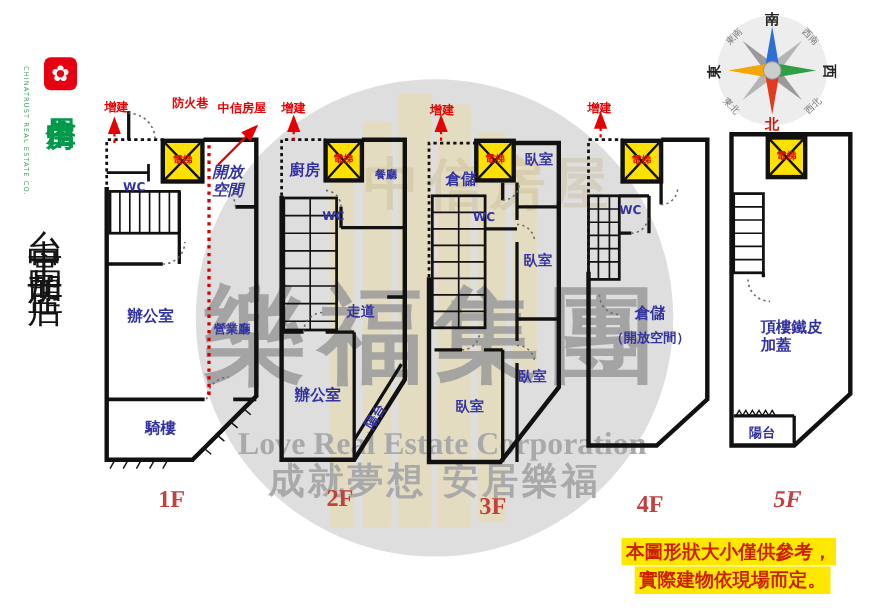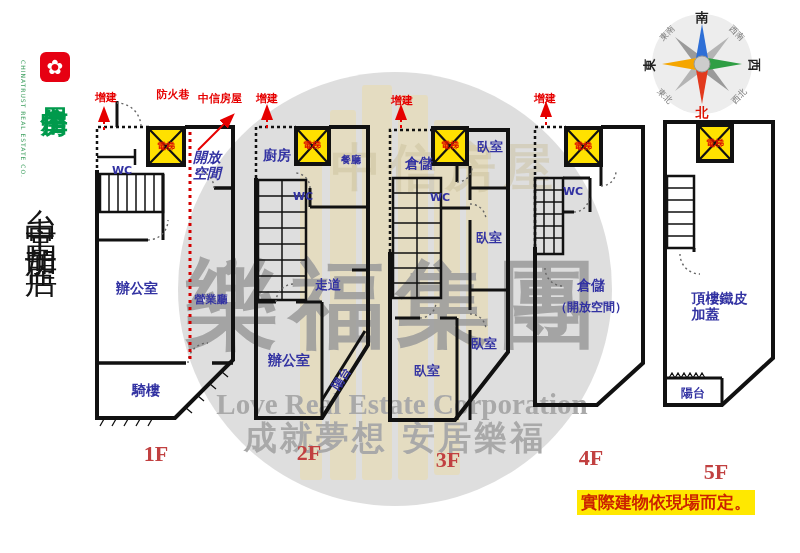--- a/index.html
+++ b/index.html
@@ -212,26 +212,27 @@
   <div class="lbl annot" style="left:545px;top:99px;">增建</div>
   <div class="lbl room" style="left:573px;top:192px;font-size:11px;">WC</div>
   <div class="lbl room" style="left:591px;top:285px;font-size:14px;">倉儲</div>
   <div class="lbl room" style="left:591px;top:308px;font-size:12px;">（開放空間）</div>
   <div class="lbl elev-lbl" style="left:583px;top:146px;">電梯</div>
   <div class="lbl floor-lbl" style="left:591px;top:458px;">4F</div>
 
   <div class="lbl room wrap4" style="left:722px;top:306px;font-size:14px;">頂樓鐵皮加蓋</div>
   <div class="lbl room" style="left:693px;top:394px;font-size:12px;">陽台</div>
   <div class="lbl elev-lbl" style="left:715px;top:143px;">電梯</div>
-  <div class="lbl floor-lbl" style="left:716px;top:472px;">5F</div>
+  <div class="lbl floor-lbl" style="left:716px;top:454px;font-style:italic;">5F</div>
 
   <div id="logo">
     <div id="logo-en">CHINATRUST REAL ESTATE CO.</div>
     <div id="logo-flower">✿</div>
     <div id="logo-name">中信房屋</div>
   </div>
   <div id="branch">台中高工加盟店</div>
 
   <div id="disclaimer">
+    <div><span>本圖形狀大小僅供參考，</span></div>
     <div><span class="l2">實際建物依現場而定。</span></div>
   </div>
 
 </div>
 
 </body></html>

